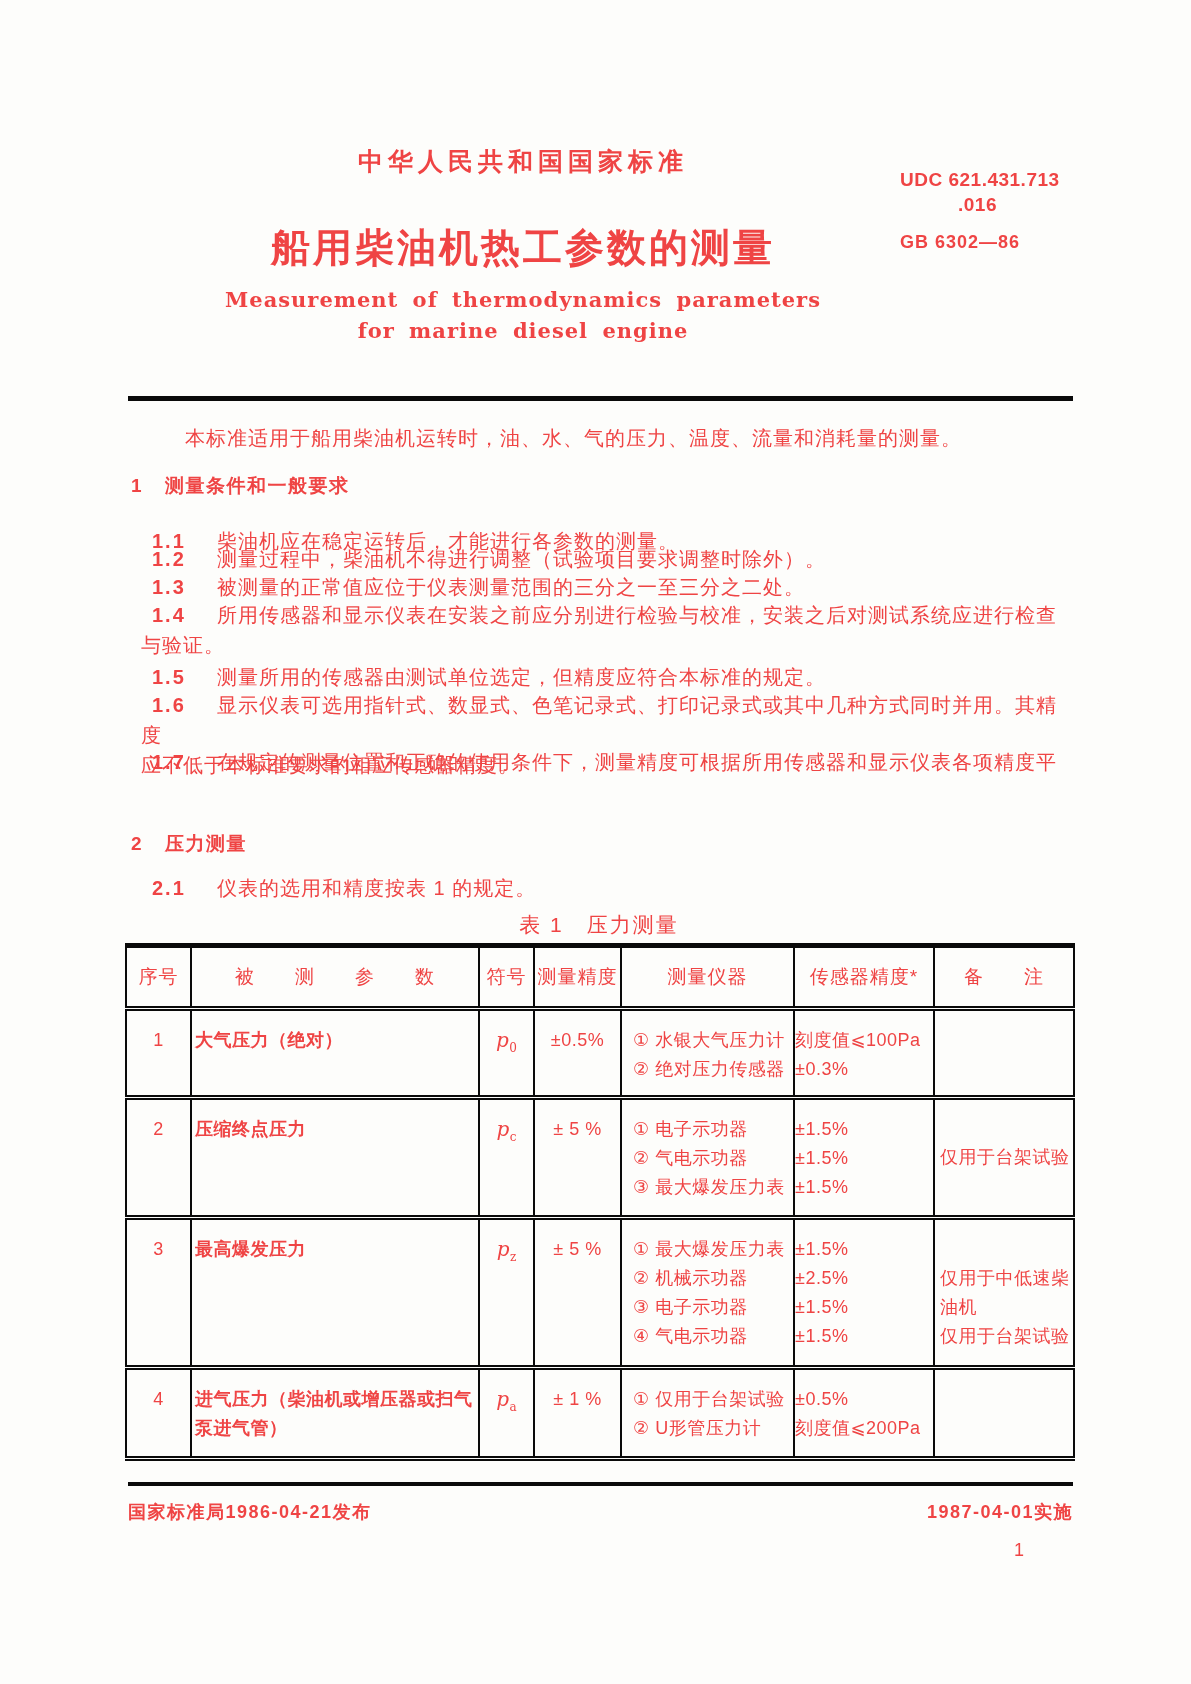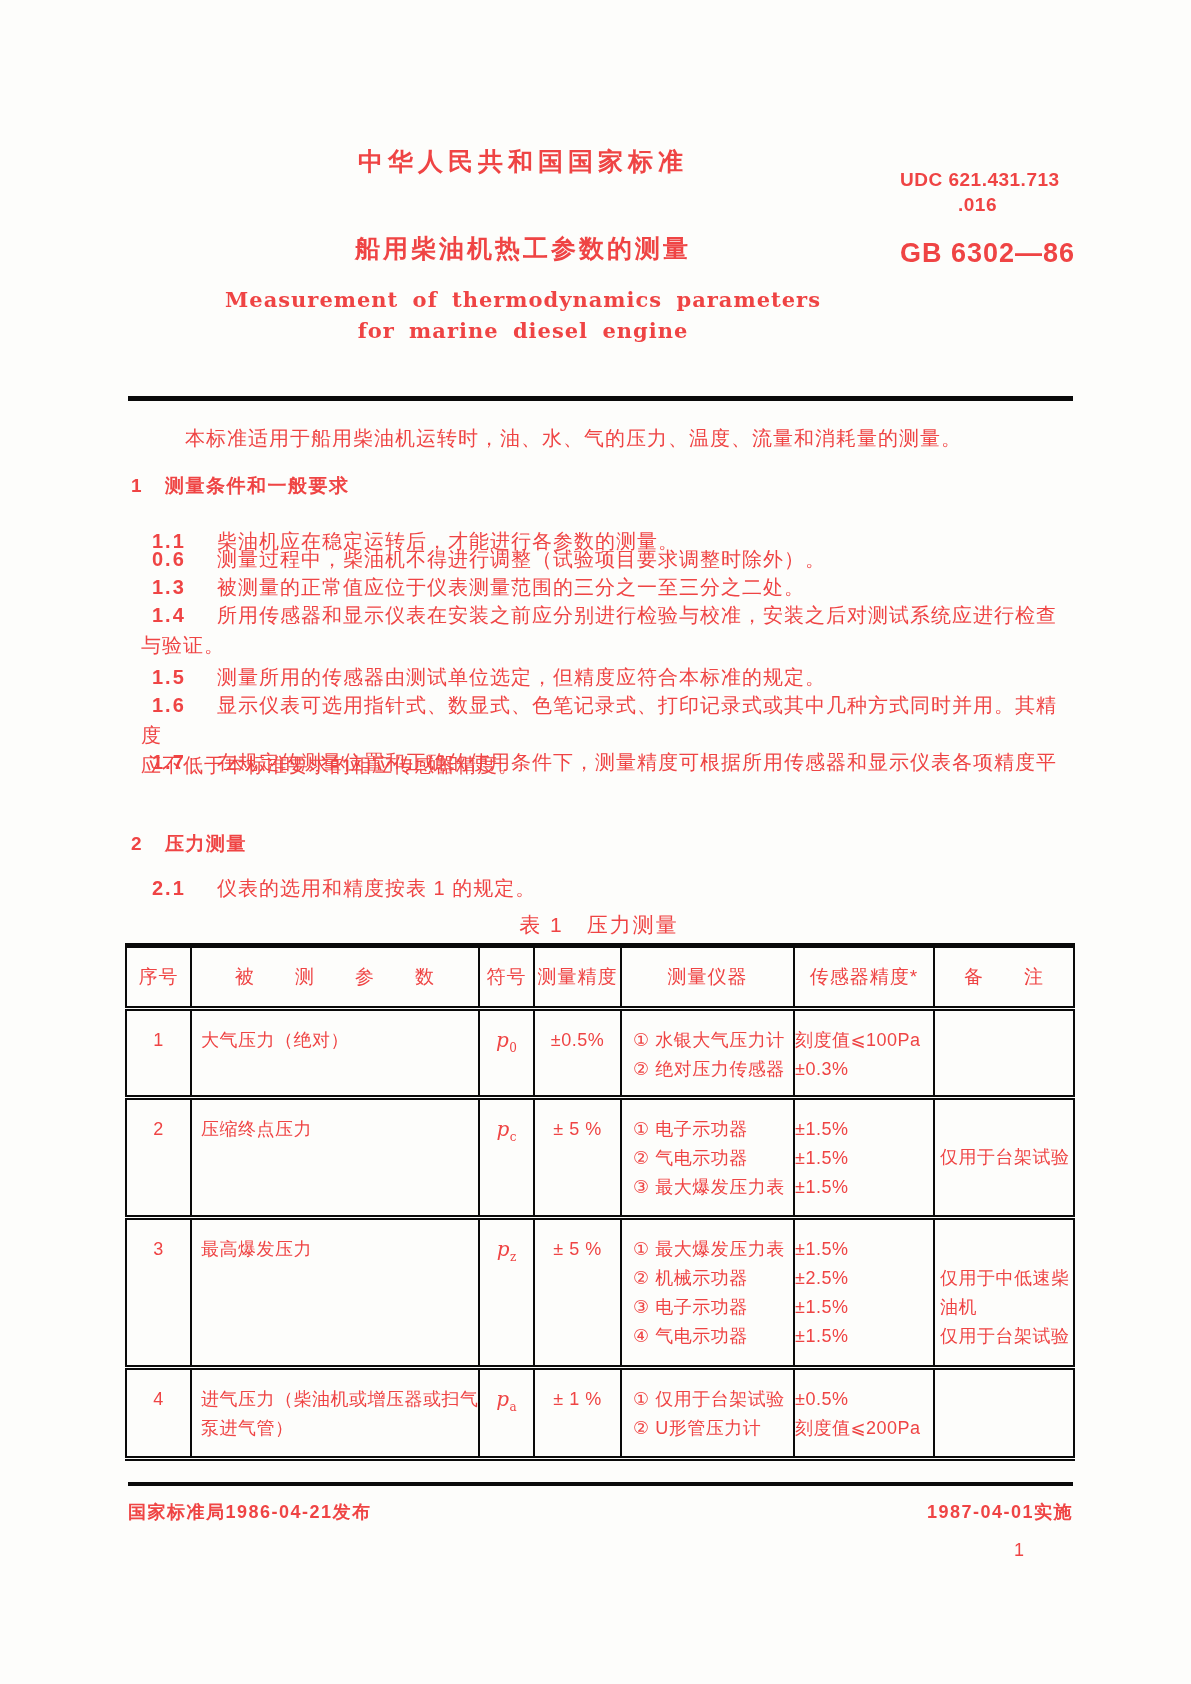--- a/index.html
+++ b/index.html
@@ -4,28 +4,28 @@
 <style>
   html,body { margin:0; padding:0; background:#e8e8e6; }
   .page {
     position:relative; width:1191px; height:1684px; margin:0 auto;
     background:#fdfdfb; color:#ef4444; overflow:hidden;
     font-family:"Liberation Sans","DejaVu Sans",sans-serif;
   }
   
   .hdr-center { position:absolute; left:128px; width:790px; text-align:center; white-space:nowrap; }
   .std-label  { top:146px; font-size:25px; font-weight:bold; letter-spacing:5px; line-height:30px; }
-  .doc-title  { top:230px; font-size:25px; font-weight:bold; letter-spacing:3px; line-height:36px; }
+  .doc-title  { top:230px; font-size:39px; font-weight:bold; letter-spacing:3px; line-height:36px; }
   .en-title   { font-family:"DejaVu Serif","Liberation Serif",serif; font-weight:bold;
                 font-size:21px; letter-spacing:1px; word-spacing:6px; line-height:26px; }
   .en1 { top:287px; } .en2 { top:318px; }
   .hdr-right  { position:absolute; white-space:nowrap; font-weight:bold; }
   .udc1 { left:900px; top:169px; font-size:19px; letter-spacing:0.5px; }
   .udc2 { left:958px; top:194px; font-size:19px; letter-spacing:0.5px; }
-  .gb-no{ left:900px; top:238px; font-size:27px; letter-spacing:1px; }
+  .gb-no{ left:900px; top:232px; font-size:18px; letter-spacing:1px; }
   
   .rule { position:absolute; background:#0a0a0a; }
   .top-rule    { left:128px; top:396px;  width:945px; height:5px; }
   .footer-rule { left:128px; top:1482px; width:945px; height:4px; }
   
   .intro {
     position:absolute; left:141px; top:424px; width:935px; margin:0;
     font-size:20px; letter-spacing:1px; line-height:28px; text-indent:44px;
   }
   .sec-head { position:absolute; left:131px; font-size:19px; font-weight:bold;
@@ -42,21 +42,21 @@
     border-collapse:collapse; table-layout:fixed;
     border-top:5px solid #0a0a0a; border-left:2px solid #0a0a0a; border-right:2px solid #0a0a0a;
     font-size:18px; letter-spacing:0.5px;
   }
   .ptable th, .ptable td { border-left:2px solid #0a0a0a; border-bottom:5px double #0a0a0a; padding:0; }
   .ptable th { font-weight:normal; font-size:19px; letter-spacing:1px; text-align:center; vertical-align:middle; }
   .ptable td { vertical-align:top; }
   .cell-stack { padding-top:15px; }
   .cell-stack div { line-height:29px; white-space:nowrap; }
   .c-no  .cell-stack, .c-sym .cell-stack, .c-acc .cell-stack { text-align:center; }
-  .c-param .cell-stack { padding-left:9px; }
+  .c-param .cell-stack { padding-left:3px;font-weight:bold; }
   .c-inst  .cell-stack { padding-left:11px; }
   .c-sens  .cell-stack { padding-left:0; }
   .c-rem   .cell-stack { padding-left:5px; }
   .c-rem.center { vertical-align:middle; }
   .c-rem.center .cell-stack { padding-top:0; }
   .sym { font-family:"DejaVu Serif","Liberation Serif",serif; font-style:italic; font-size:20px; }
   .sym sub { font-style:normal; font-size:12px; letter-spacing:0; }
   
   .footer-left, .footer-right {
     position:absolute; left:128px; width:945px; top:1498px;
@@ -79,21 +79,21 @@
   <div class="hdr-center en-title en1" style="position:absolute;">Measurement of thermodynamics parameters</div>
   <div class="hdr-center en-title en2" style="position:absolute;">for marine diesel engine</div>
 
   <div class="rule top-rule"></div>
 
   <p class="intro">本标准适用于船用柴油机运转时，油、水、气的压力、温度、流量和消耗量的测量。</p>
 
   <div id="sections">
       <div class="sec-head" style="top: 471px;"><span class="sec-num">1</span><span>测量条件和一般要求</span></div>
       <div class="clause" style="top: 526px;"><span class="cnum">1.1</span><span>柴油机应在稳定运转后，才能进行各参数的测量。</span></div>
-      <div class="clause" style="top: 544px;"><span class="cnum">0.6</span><span>测量过程中，柴油机不得进行调整（试验项目要求调整时除外）。</span></div>
+      <div class="clause" style="top: 544px;"><span class="cnum">1.2</span><span>测量过程中，柴油机不得进行调整（试验项目要求调整时除外）。</span></div>
       <div class="clause" style="top: 572px;"><span class="cnum">1.3</span><span>被测量的正常值应位于仪表测量范围的三分之一至三分之二处。</span></div>
       <div class="clause" style="top: 600px;"><span class="cnum">1.4</span><span>所用传感器和显示仪表在安装之前应分别进行检验与校准，安装之后对测试系统应进行检查</span><div>与验证。</div></div>
       <div class="clause" style="top: 662px;"><span class="cnum">1.5</span><span>测量所用的传感器由测试单位选定，但精度应符合本标准的规定。</span></div>
       <div class="clause" style="top: 690px;"><span class="cnum">1.6</span><span>显示仪表可选用指针式、数显式、色笔记录式、打印记录式或其中几种方式同时并用。其精度</span><div>应不低于本标准要求的相应传感器精度。</div></div>
       <div class="clause" style="top: 747px;"><span class="cnum">1.7</span><span>在规定的测量位置和正确的使用条件下，测量精度可根据所用传感器和显示仪表各项精度平</span></div>
       <div class="sec-head" style="top: 829px;"><span class="sec-num">2</span><span>压力测量</span></div>
       <div class="clause" style="top: 873px;"><span class="cnum">2.1</span><span>仪表的选用和精度按表 1 的规定。</span></div>
     </div>
 
   <div class="tbl-caption">表 1　压力测量</div>

